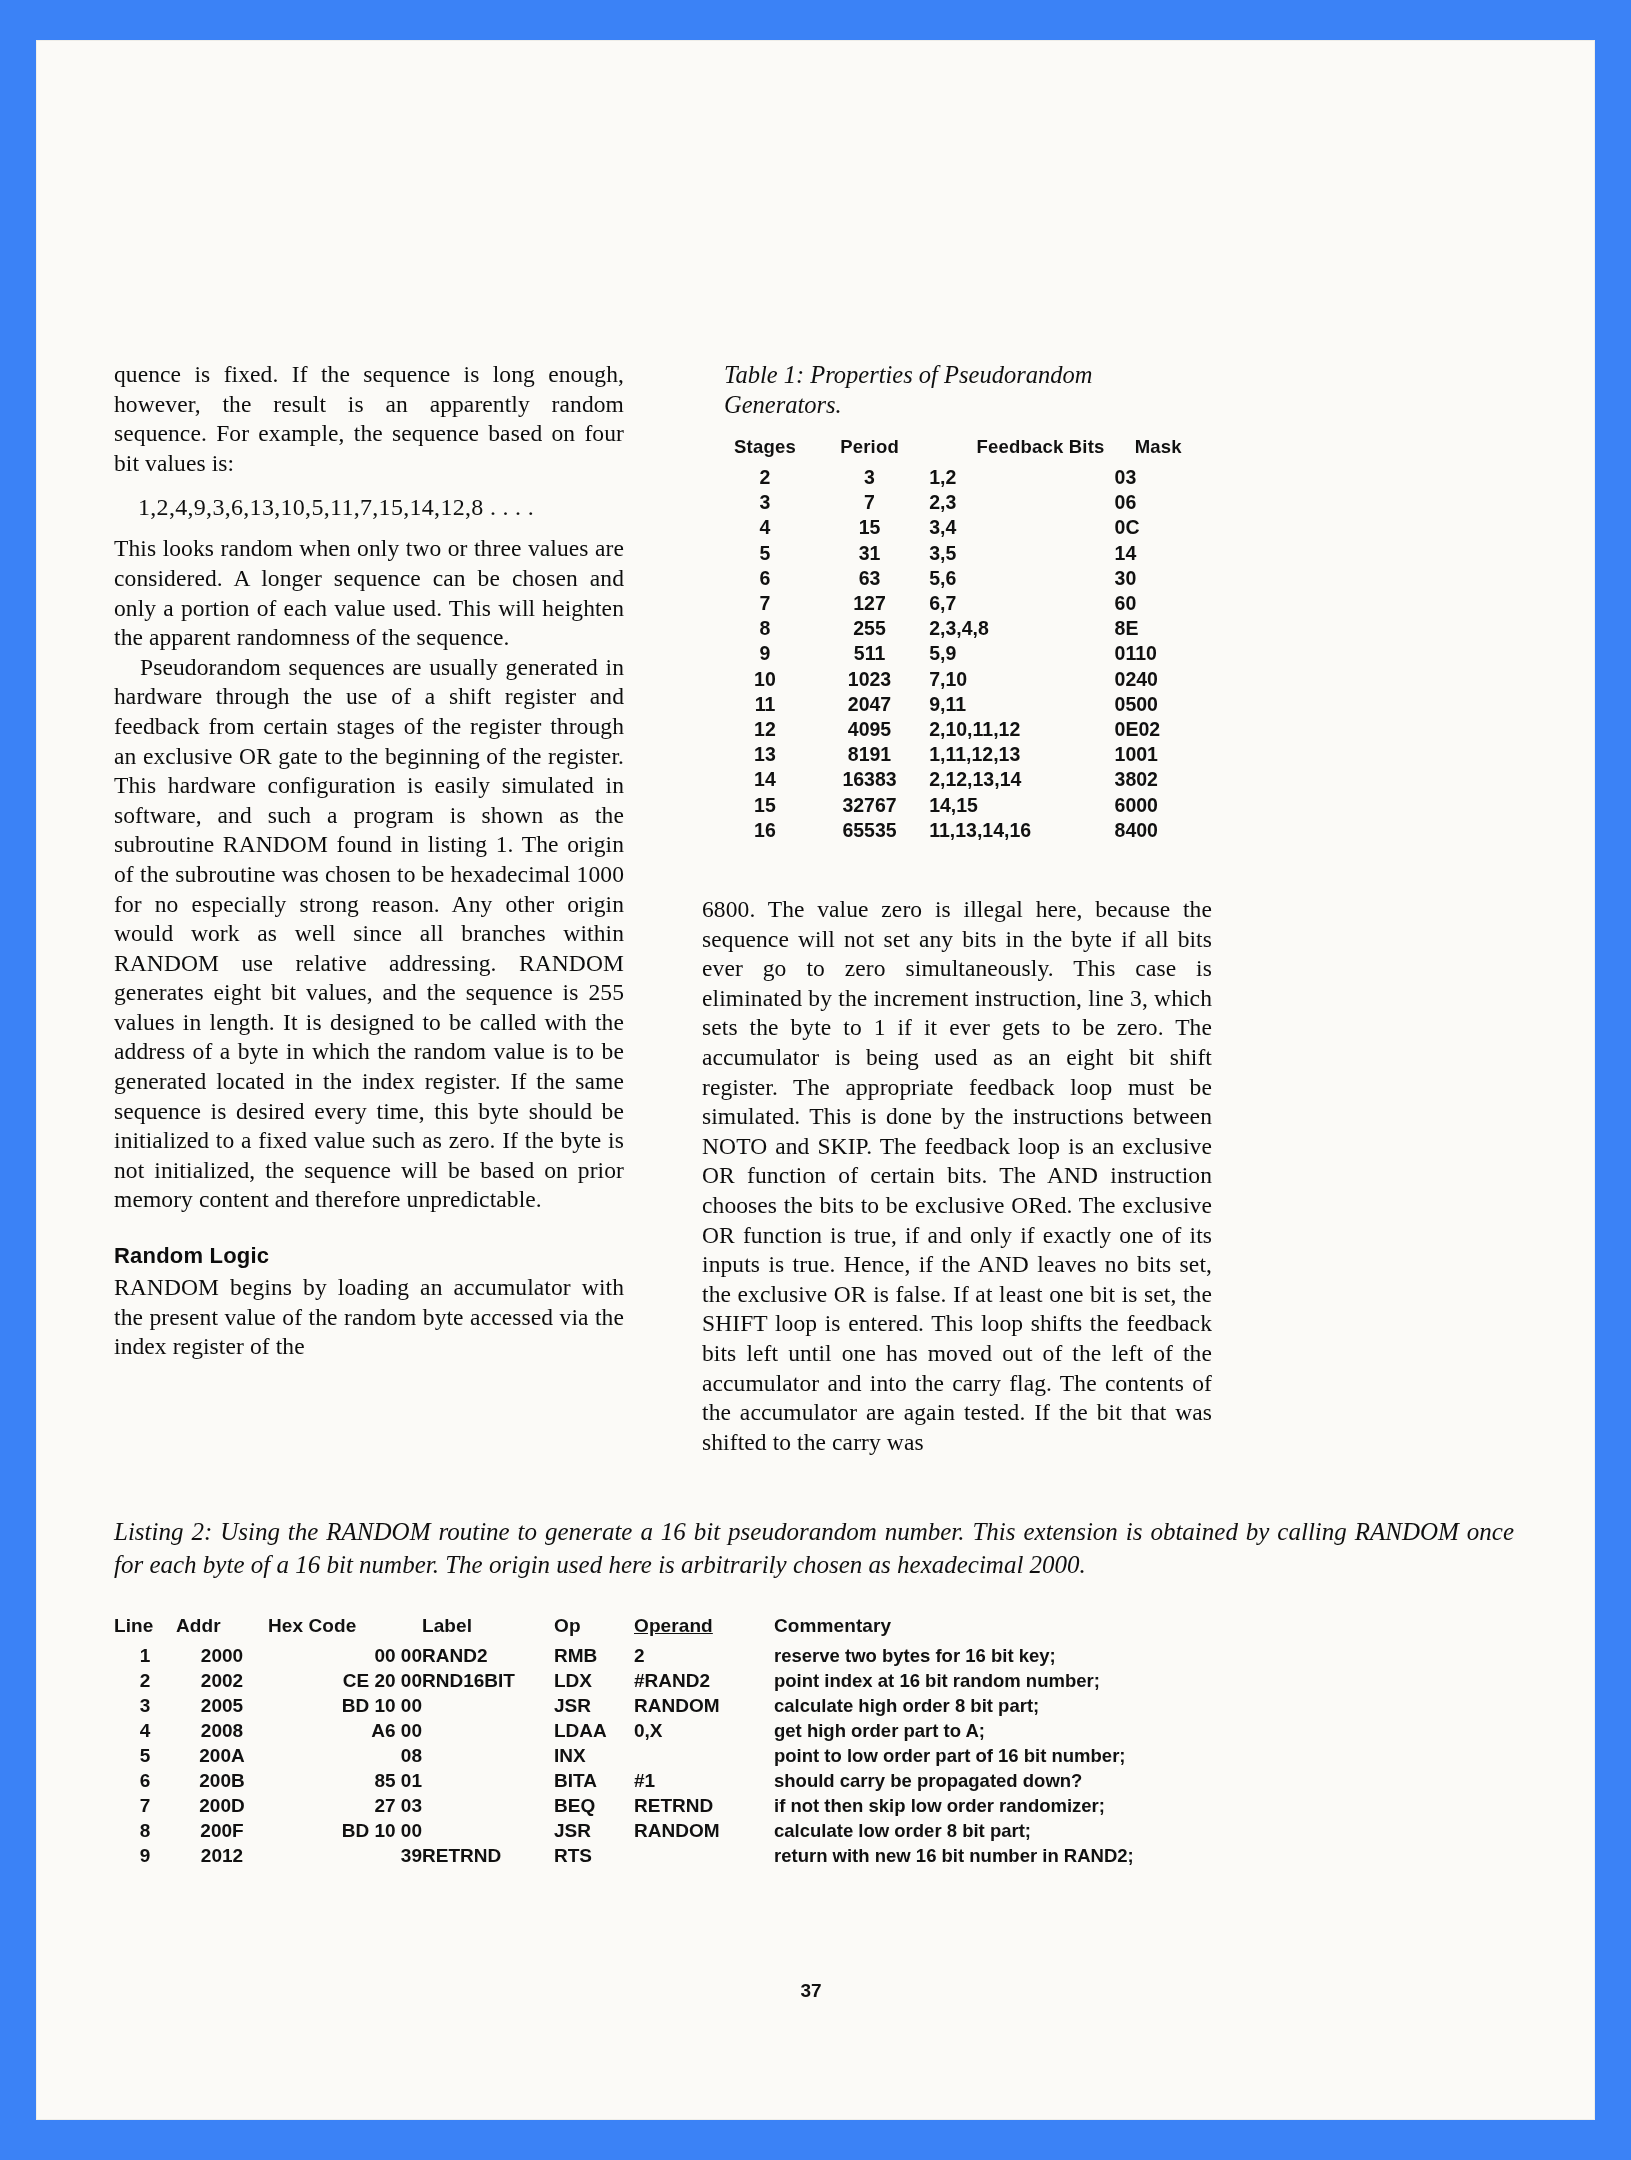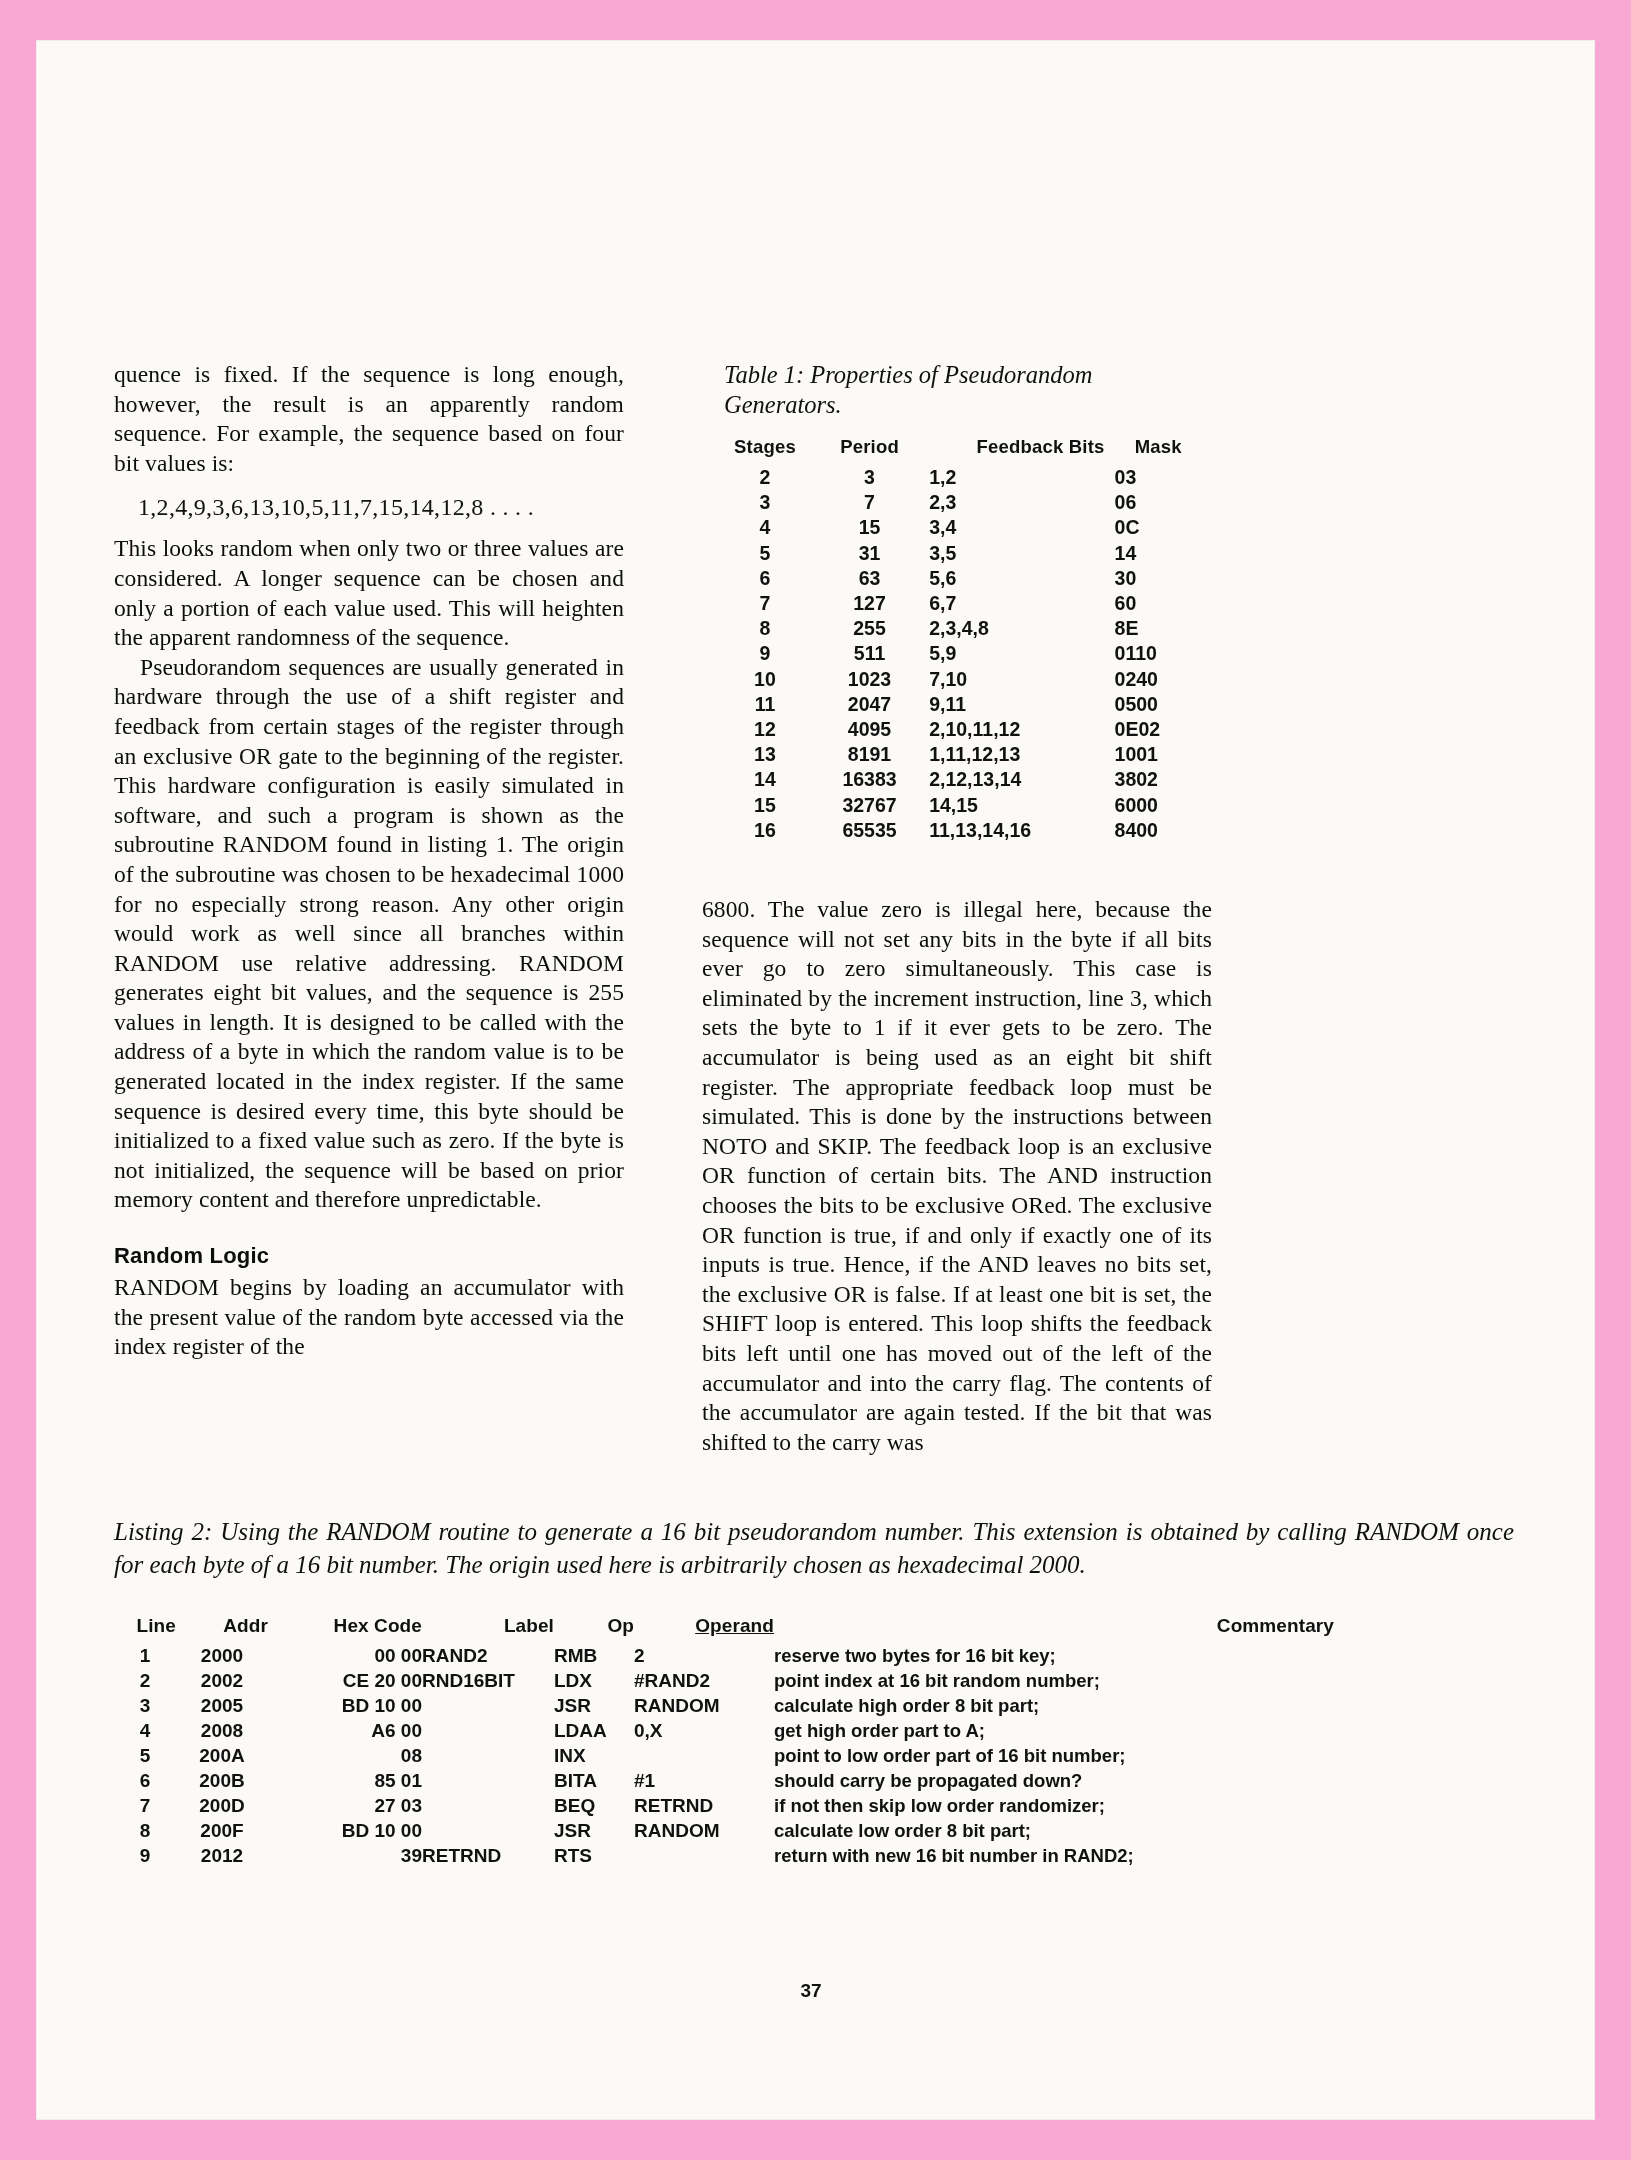--- a/index.html
+++ b/index.html
@@ -8,21 +8,21 @@
     background:#ffffff;
     font-family:"Liberation Serif", serif;
     color:#111111;
     position:relative;
     overflow:hidden;
   }
   .page {
     position:absolute;
     left:0; top:0;
     width:1631px; height:2160px;
-    background:#f9a8d4;
+    background:#3b82f6;
   }
   .scan {
     position:absolute;
     left:36px; top:40px;
     width:1559px; height:2080px;
     background:#fbfaf7;
     box-shadow:0 0 0 1px #efeee9 inset;
   }
   .content {
     position:absolute;
@@ -118,21 +118,21 @@
   table.l2 {
     border-collapse:collapse;
     font-family:"Liberation Sans", sans-serif;
     font-size:19px;
     margin-top:34px;
   }
   table.l2 th {
     font-weight:bold;
     font-size:19px;
     padding:0 0 6px 0;
-    text-align:right;
+    text-align:left;
     letter-spacing:0.1px;
   }
   table.l2 td {
     padding:0.5px 0;
     line-height:24px;
     font-weight:bold;
   }
   .w-line { width:62px;  text-align:center; }
   .w-addr { width:92px;  text-align:center; }
   .w-hex  { width:140px; text-align:right; padding-left:14px !important;}

